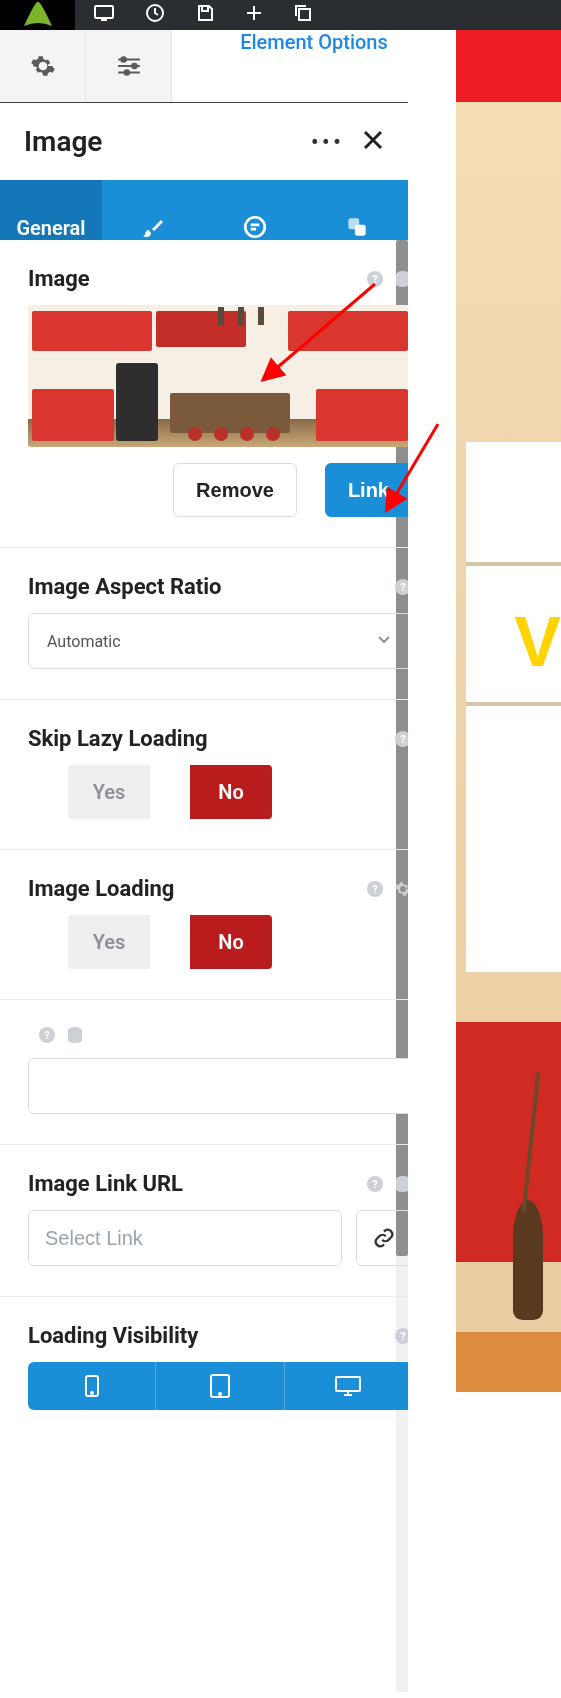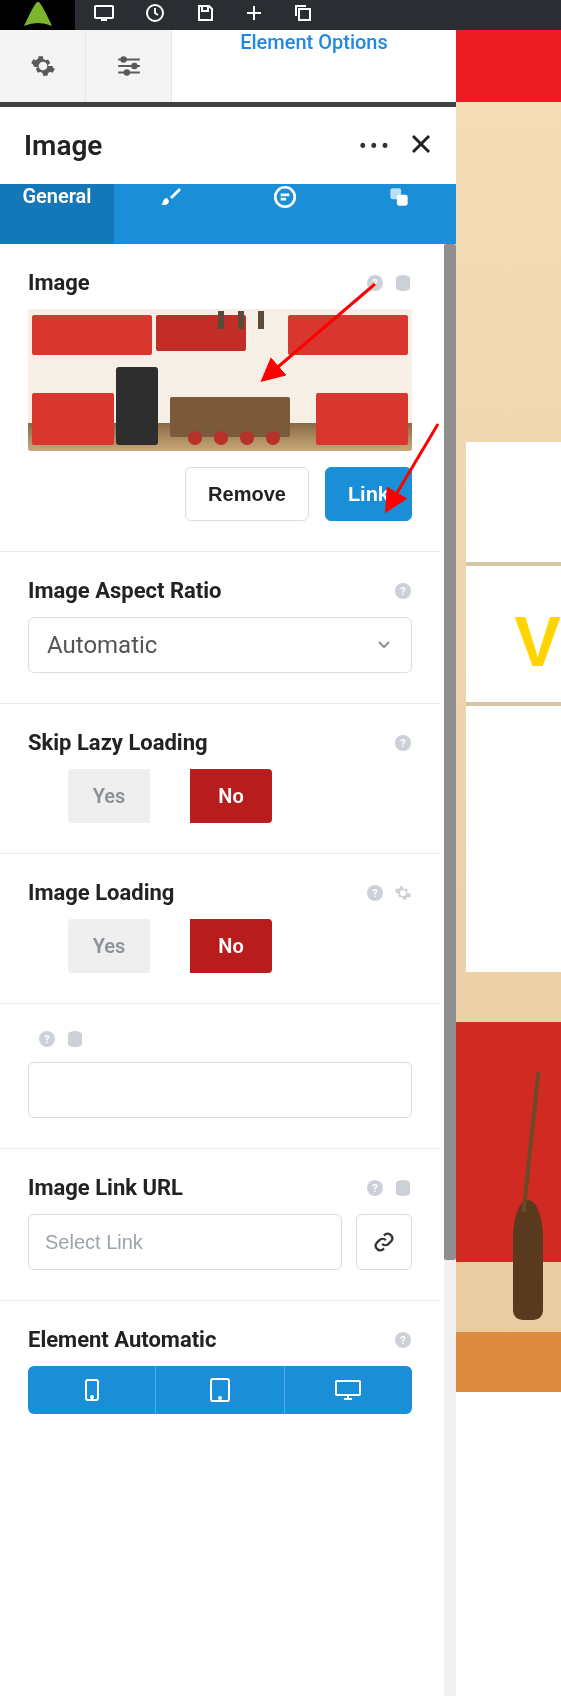--- a/index.html
+++ b/index.html
@@ -47,37 +47,37 @@
     color:#1e88e5;
     font-size:20px;
     font-weight:500;
     background:#fff;
   }
   .secondbar .redblock {
     width:105px;
     background:#ec1c24;
   }
 
-  .panel { width: 456px; background:#fff; border-top:5px solid #404040; }
+  .panel { width: 408px; background:#fff; border-top:1px solid #404040; }
   .title-row {
     display:flex;align-items:center;
     padding: 22px 24px;
   }
   .title-row h1 { font-size:28px; font-weight:600; color:#222; flex:1; }
   .title-row .dots { font-size:24px; letter-spacing:3px; color:#333; margin-right:18px; cursor:pointer; }
   .title-row .close { font-size:26px; color:#222; cursor:pointer; }
 
   .tabs {
     height: 60px;
     display:flex;
     background:#1a8fd8;
   }
   .tabs .tab {
     flex:1;
-    display:flex;align-items:flex-start;justify-content:center;
+    display:flex;align-items:flex-end;justify-content:center;
     color:#fff;font-weight:600;font-size:20px;
     cursor:pointer;
   }
   .tabs .tab.active { background:#1477b8; }
 
   
   .content-wrap {
     position: relative;
     height: calc(1698px - 30px - 72px - 84px - 60px);
     overflow: hidden;
@@ -130,36 +130,36 @@
   .thumb .cab.top-right{ top:6px; right:4px; width:120px; height:40px; border-radius:2px; }
   .thumb .cab.bot-left { bottom:6px; left:4px; width:82px; height:52px; border-radius:2px; }
   .thumb .cab.bot-right{ bottom:6px; right:4px; width:92px; height:52px; border-radius:2px; }
   .thumb .fridge { position:absolute; bottom:6px; left:88px; width:42px; height:78px; background:#2e2e2e; border-radius:3px; }
   .thumb .island { position:absolute; bottom:14px; left:142px; width:120px; height:40px; background:#7b5a3c; border-radius:2px; }
   .thumb .stool { position:absolute; bottom:6px; width:14px; height:14px; background:#b8302a; border-radius:50%; }
   .thumb .s1{left:160px;} .thumb .s2{left:186px;} .thumb .s3{left:212px;} .thumb .s4{left:238px;}
   .thumb .light { position:absolute; top:2px; width:6px; height:18px; background:#5a4a3a; }
   .thumb .l1{left:190px;} .thumb .l2{left:210px;} .thumb .l3{left:230px;}
 
-  .btn-row { display:flex; justify-content:flex-end; gap:16px; margin-top:16px; }
+  .btn-row { display:flex; justify-content:flex-end; gap:28px; margin-top:16px; }
   .btn {
     height:54px; padding: 0 22px;
     border-radius:6px; border:1px solid #d8dde2;
     background:#fff; color:#222; font-size:20px; font-weight:700;
     display:flex;align-items:center;justify-content:center;cursor:pointer;
   }
   .btn.primary { background:#1a8fd8; border-color:#1a8fd8; color:#fff; }
 
   .select {
     height:56px;
     border:1px solid #d8dde2;
     border-radius:6px;
     display:flex;align-items:center;
     padding:0 18px;
-    color:#555;font-size:24px;
+    color:#555;font-size:16px;
     position:relative;
   }
   .select .chev { margin-left:auto; color:#8a9099; }
 
   .toggle { display:flex; }
   .toggle .opt {
     width:82px; height:54px;
     display:flex;align-items:center;justify-content:center;
     font-size:20px; font-weight:600;
     cursor:pointer;
@@ -491,21 +491,21 @@
             <svg width="22" height="22" viewBox="0 0 24 24" fill="none" stroke="#333" stroke-width="2.5">
               <path d="M10 14a5 5 0 007 0l3-3a5 5 0 00-7-7l-1 1"></path>
                 <path d="M14 10a5 5 0 00-7 0l-3 3a5 5 0 007 7l1-1"></path>
             </svg>
           </div>
         </div>
       </div>
 
       <div class="section" style="border-bottom:none">
         <div class="sec-head">
-          <h2>Element Automatic</h2>
+          <h2>Loading Visibility</h2>
           <span class="ico">
             <svg width="18" height="18" viewBox="0 0 18 18">
                 <circle cx="9" cy="9" r="8" fill="#ccd1d8"></circle>
                 <text x="9" y="13" text-anchor="middle" font-size="11" fill="#fff" font-weight="bold">?</text>
               </svg>
           </span>
         </div>
         <div class="device-row">
           <div class="dev">
             <svg width="16" height="24" viewBox="0 0 16 24" fill="none" stroke="#fff" stroke-width="2">

